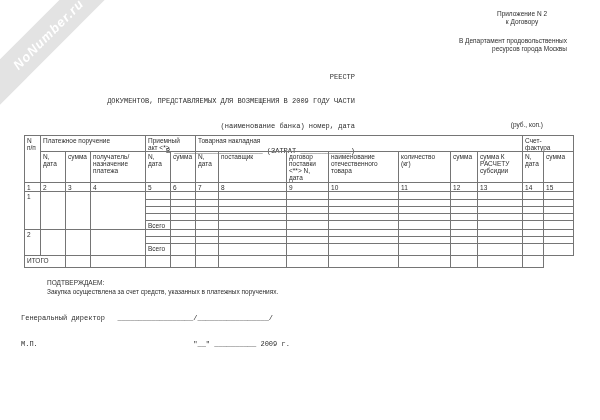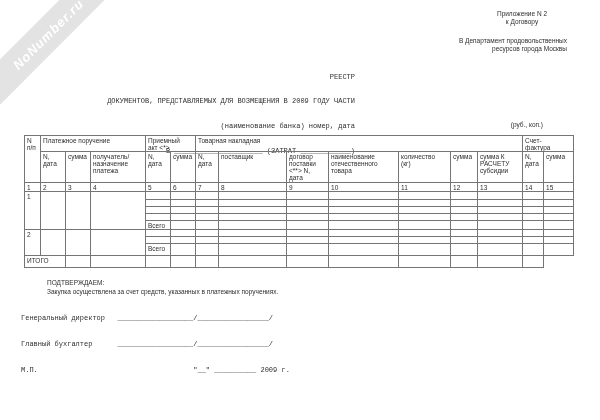--- a/index.html
+++ b/index.html
@@ -280,17 +280,16 @@
   </tbody>
     </table>
 
   <div class="confirm">
     <div>ПОДТВЕРЖДАЕМ:</div>
     <div>Закупка осуществлена за счет средств, указанных в платежных поручениях.</div>
   </div>
 
   <div class="signatures">
     <div>Генеральный директор   __________________/_________________/</div>
-    <div>Главный бухгалтер      __________________/_________________/</div>
     <div>М.П.                                     "__" __________ 2009 г.</div>
   </div>
 
 </div>
 
 </body></html>

